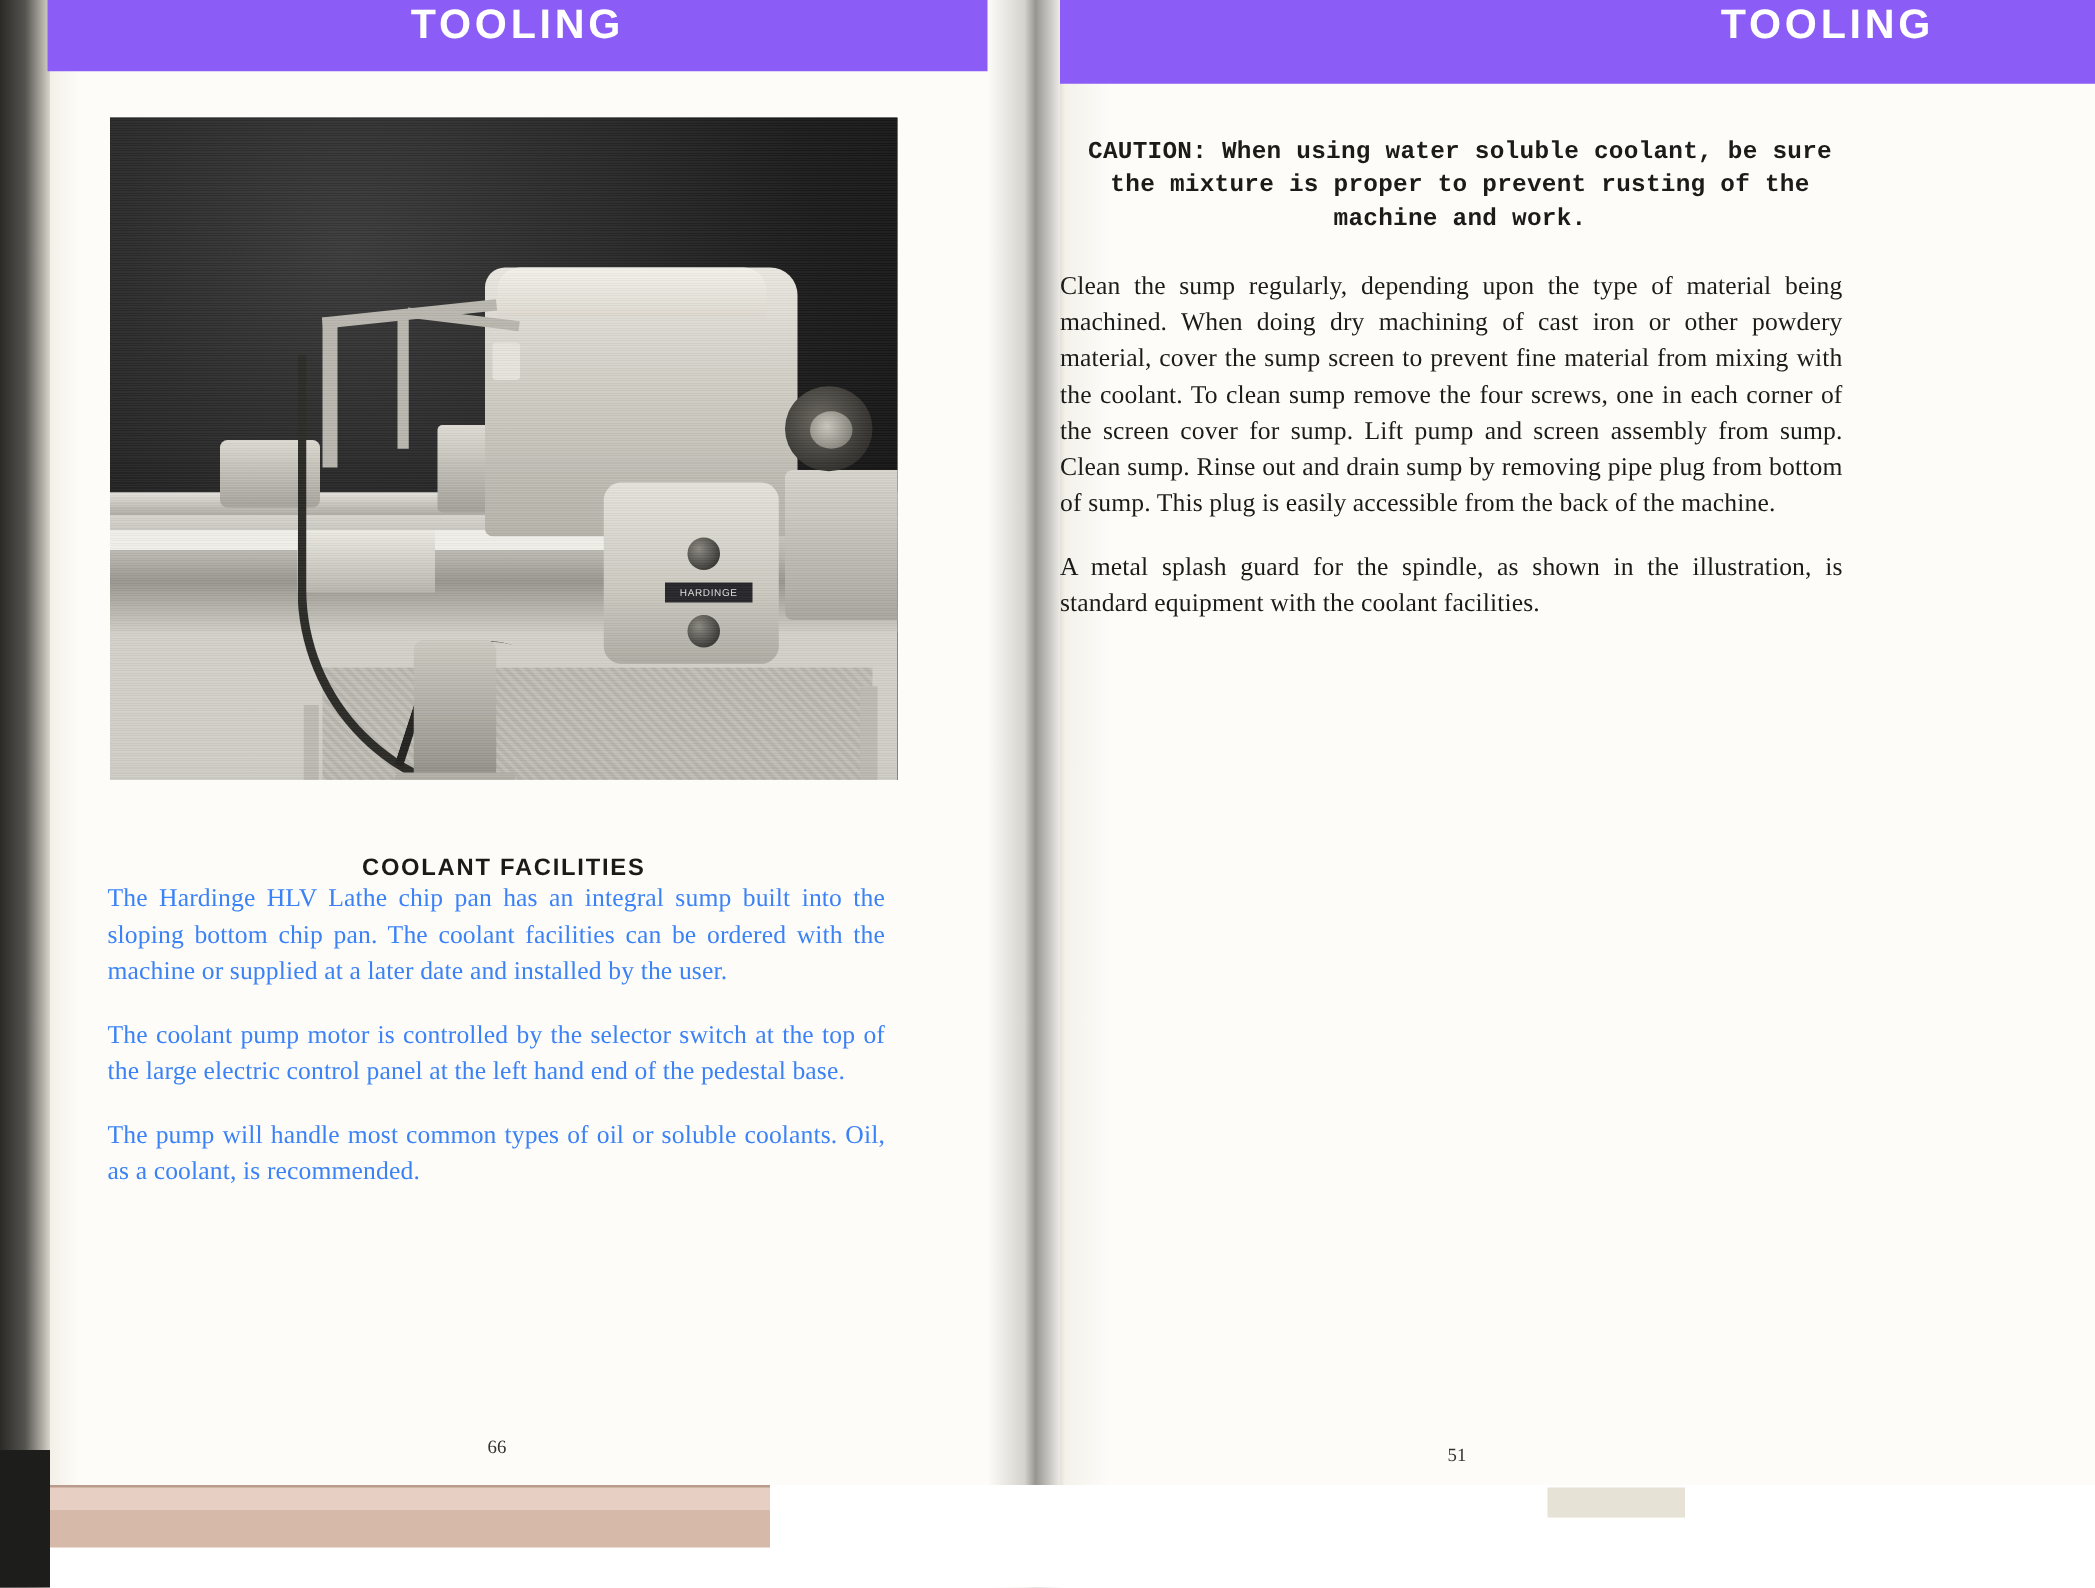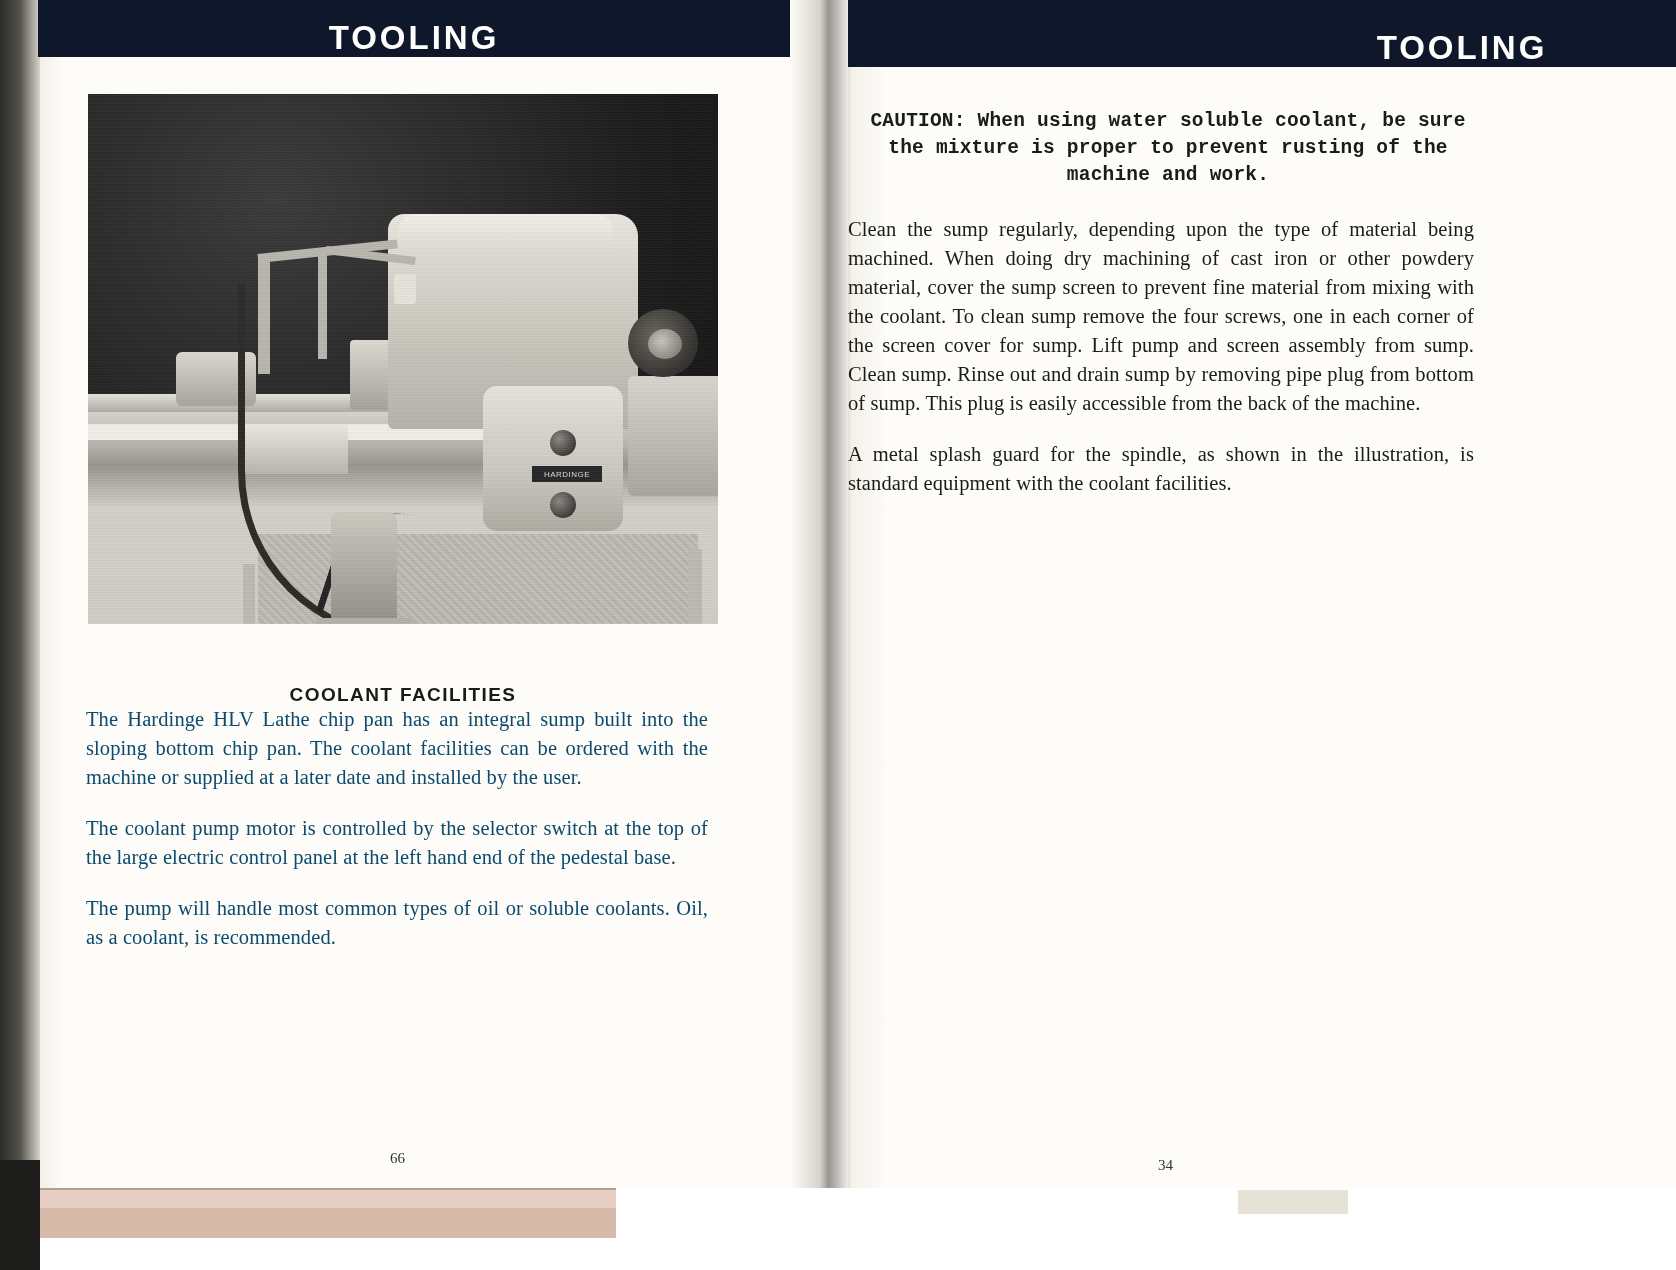--- a/index.html
+++ b/index.html
@@ -110,24 +110,24 @@
     left: 1238px;
     top: 1190px;
     width: 110px;
     height: 24px;
     background: #e7e2d6;
   }
 
   
   .header-band {
     position: absolute;
-    background: #0f172a;
+    background: #8b5cf6;
     color: #ffffff;
     display: flex;
-    align-items: flex-end;
+    align-items: flex-start;
     justify-content: center;
     letter-spacing: 3px;
     font-weight: bold;
     font-family: "Liberation Sans", sans-serif;
   }
   .header-left {
     left: 38px;
     top: 0;
     width: 752px;
     height: 57px;
@@ -314,21 +314,21 @@
     font-size: 19px;
     letter-spacing: 1.4px;
     color: #1a1a18;
   }
 
   .body-left {
     position: absolute;
     left: 86px;
     top: 705px;
     width: 636px;
-    color: #0c4a6e;
+    color: #3b82f6;
   }
   .body-right {
     position: absolute;
     left: 848px;
     top: 108px;
     width: 640px;
     color: #1b1b19;
   }
   p.para {
     margin: 0 14px 22px 0;
@@ -431,15 +431,15 @@
     <p class="para">The pump will handle most common types of oil or soluble coolants. Oil, as a coolant, is recommended.</p>
   </div>
 
   <div class="body-right">
     <p class="caution"><span class="lead">CAUTION:</span> <span>When using water soluble coolant, be sure the mixture is proper to prevent rusting of the machine and work.</span></p>
     <p class="para">Clean the sump regularly, depending upon the type of material being machined. When doing dry machining of cast iron or other powdery material, cover the sump screen to prevent fine material from mixing with the coolant. To clean sump remove the four screws, one in each corner of the screen cover for sump. Lift pump and screen assembly from sump. Clean sump. Rinse out and drain sump by removing pipe plug from bottom of sump. This plug is easily accessible from the back of the machine.</p>
     <p class="para">A metal splash guard for the spindle, as shown in the illustration, is standard equipment with the coolant facilities.</p>
   </div>
 
   <div class="folio folio-left">66</div>
-  <div class="folio folio-right">34</div>
+  <div class="folio folio-right">51</div>
 
 </div>
 
 </body></html>

